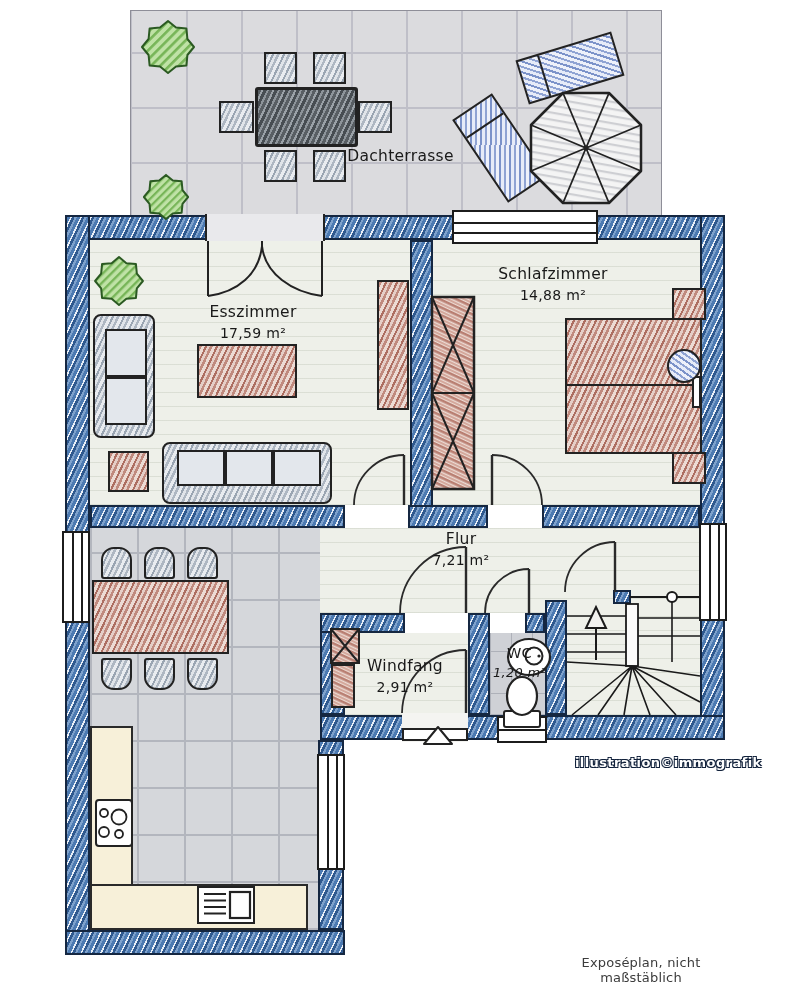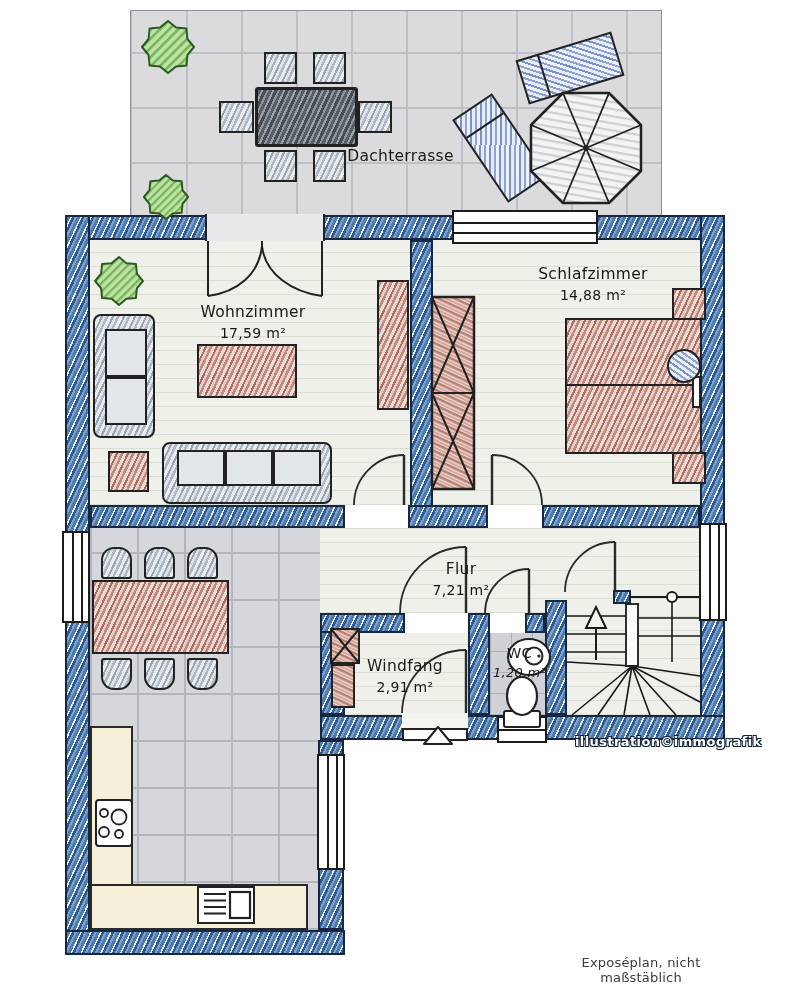--- a/index.html
+++ b/index.html
@@ -125,37 +125,37 @@
   </div>
   <div class="hatch-red" style="left:197px;top:344px;width:100px;height:54px;"></div>
   <div class="hatch-red" style="left:108px;top:451px;width:41px;height:41px;"></div>
   <div class="hatch-gray" style="left:162px;top:442px;width:170px;height:62px;border-radius:8px;">
     <div class="cushion" style="left:13px;top:6px;width:48px;height:36px;"></div>
     <div class="cushion" style="left:61px;top:6px;width:48px;height:36px;"></div>
     <div class="cushion" style="left:109px;top:6px;width:48px;height:36px;"></div>
   </div>
   <div class="hatch-red" style="left:377px;top:280px;width:32px;height:130px;"></div>
   <div class="lbl" style="left:173px;top:302px;width:160px;">
-    <div class="n">Wohnzimmer</div>
+    <div class="n">Esszimmer</div>
     <div class="a">17,59 m²</div>
   </div>
 
   <div class="hatch-red" style="left:565px;top:318px;width:137px;height:136px;">
     <i style="position:absolute;left:0;right:0;top:64px;height:2px;background:#222;"></i>
   </div>
   <div class="white-box" style="left:692px;top:376px;width:9px;height:32px;"></div>
   <div class="hatch-red" style="left:672px;top:288px;width:34px;height:32px;"></div>
   <div class="hatch-red" style="left:672px;top:452px;width:34px;height:32px;"></div>
   <div class="hatch-blue" style="left:667px;top:349px;width:34px;height:34px;border-radius:50%;"></div>
-  <div class="lbl" style="left:513px;top:264px;width:160px;">
+  <div class="lbl" style="left:473px;top:264px;width:160px;">
     <div class="n">Schlafzimmer</div>
     <div class="a">14,88 m²</div>
   </div>
 
-  <div class="lbl" style="left:401px;top:559px;width:120px;">
+  <div class="lbl" style="left:401px;top:529px;width:120px;">
     <div class="n">Flur</div>
     <div class="a">7,21 m²</div>
   </div>
   <div class="lbl" style="left:345px;top:656px;width:120px;">
     <div class="n">Windfang</div>
     <div class="a">2,91 m²</div>
   </div>
   <div class="lbl" style="left:482px;top:644px;width:75px;line-height:19px;">
     <div class="n" style="font-size:14.5px;">WC</div>
     <div class="a" style="font-size:13px;font-style:italic;">1,20 m²</div>
@@ -271,16 +271,16 @@
         <circle cx="119" cy="817" r="7.5"></circle>
       <circle cx="104" cy="832" r="5"></circle>
         <circle cx="119" cy="834" r="4"></circle>
     </g>
     <g fill="none" stroke="#222" stroke-width="1.8">
       <path d="M204,894H226 M204,900.5H226 M204,907H226 M204,913.5H226"></path>
       <rect x="230" y="892" width="20" height="26" stroke-width="2.2"></rect>
     </g>
   </svg>
 
-  <div class="watermark" style="left:575px;top:734px;width:150px;">illustration©immografik</div>
+  <div class="watermark" style="left:575px;top:755px;width:150px;">illustration©immografik</div>
   <div class="footer" style="left:551px;top:955px;width:180px;">Exposéplan, nicht maßstäblich</div>
 
 </div>
 
 </body></html>

